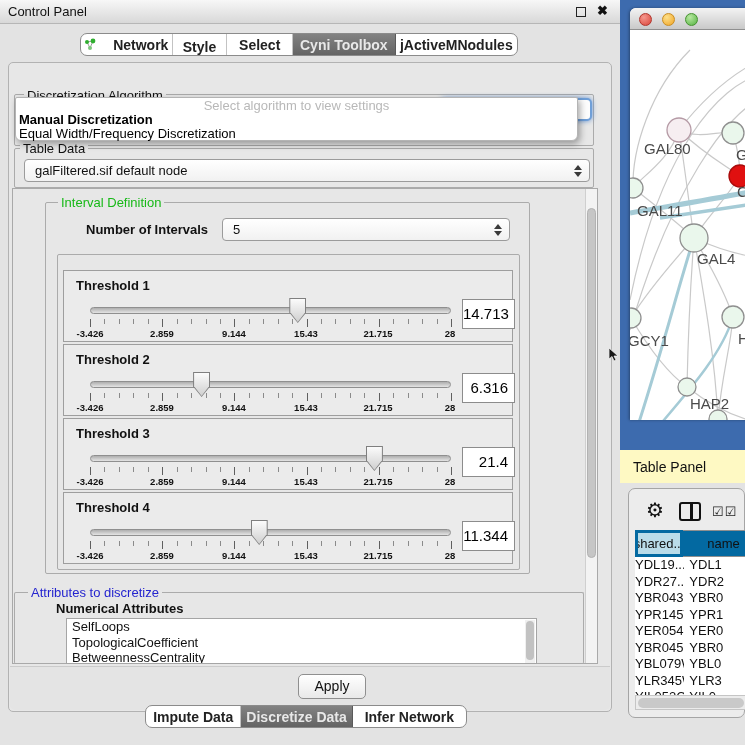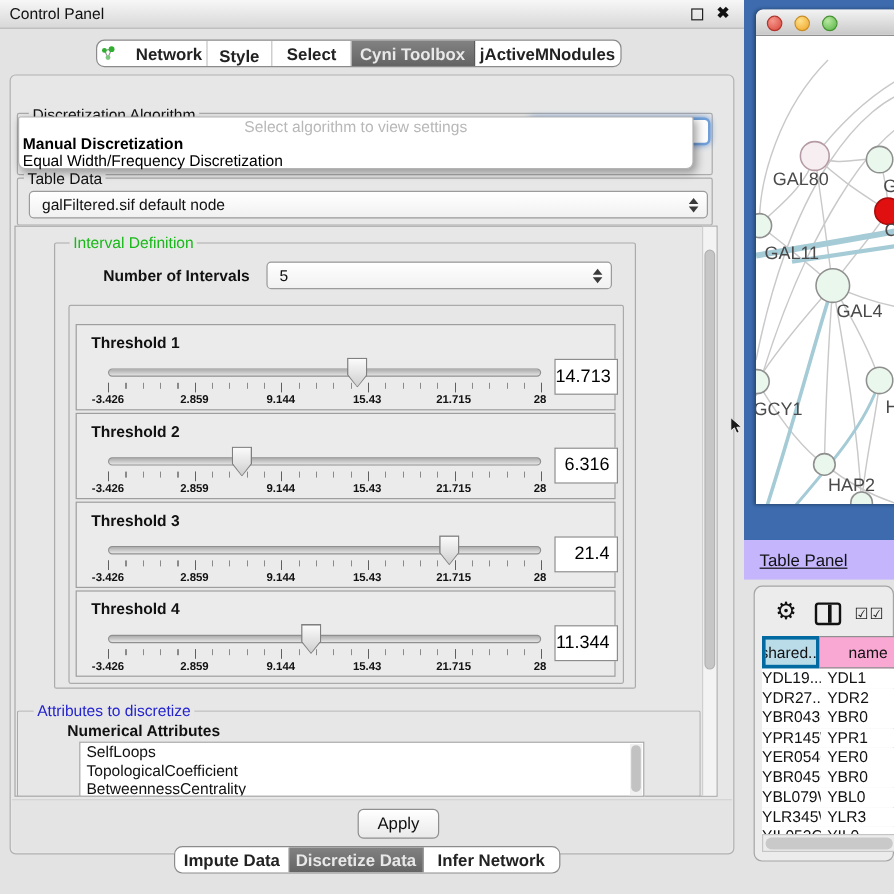--- a/index.html
+++ b/index.html
@@ -85,33 +85,33 @@
   .net-window { position:absolute; left:630px; top:8px; width:120px; height:412px; background:#fff; border-radius:6px 6px 0 0;
     box-shadow:-1px 0 3px rgba(0,0,0,.35); }
   .net-titlebar { position:absolute; left:0; top:0; width:100%; height:22px; background:linear-gradient(#f3f3f3,#c9c9c9);
     border-bottom:1px solid #8f8f8f; border-radius:6px 6px 0 0; }
   .light { position:absolute; top:5px; width:13px; height:13px; border-radius:50%; }
   .light.red { left:9px; background:radial-gradient(circle at 35% 30%,#f5978d,#da453a); border:1px solid #b0352c; }
   .light.yellow { left:32px; background:radial-gradient(circle at 35% 30%,#fde08a,#f0a426); border:1px solid #c98d22; }
   .light.green { left:55px; background:radial-gradient(circle at 35% 30%,#b8e8a1,#55b342); border:1px solid #459230; }
   .net-canvas { position:absolute; left:0; top:22px; width:120px; height:390px; }
 
-  .tp-titlebar { position:absolute; left:620px; top:450px; width:125px; height:33px; background:#c4b5fd;
-    display:flex; align-items:center; padding-left:13px; font-size:14px; color:#111;text-decoration:underline; }
+  .tp-titlebar { position:absolute; left:620px; top:450px; width:125px; height:33px; background:#fef9c3;
+    display:flex; align-items:center; padding-left:13px; font-size:14px; color:#111; }
   .table-window { position:absolute; left:628px; top:488px; width:117px; height:230px; background:#ececec;
     border:1px solid #a5a5a5; border-radius:7px; }
   .gear-icon { position:absolute; left:17px; top:11px; font-size:20px; color:#111; line-height:20px; }
   .cols-icon { position:absolute; left:50px; top:13px; width:22px; height:19px; border:2.5px solid #111; border-radius:3px; }
   .cols-icon::after { content:""; position:absolute; left:50%; top:0; width:2.5px; height:100%; background:#111; }
   .checks-icon { position:absolute; left:83px; top:15px; font-size:13px; color:#222; letter-spacing:1px; }
   .tp-table { position:absolute; left:6px; top:41px; width:111px; }
   .tp-head { display:flex; height:27px; }
   .tp-head .h1 { width:74px; background:#badce9; border:3px solid #0369a1; font-size:13px; color:#111;
     display:flex; align-items:center; justify-content:center; overflow:hidden; white-space:nowrap; }
-  .tp-head .h2 { width:90px; background:#f9a8d4; border:1px solid #8f8f8f; border-left:none; font-size:13px; color:#111;
+  .tp-head .h2 { width:90px; background:#0369a1; border:1px solid #8f8f8f; border-left:none; font-size:13px; color:#111;
     display:flex; align-items:center; justify-content:center; overflow:hidden; white-space:nowrap;padding-left:19px; }
   .tp-row { display:flex; height:16.5px; background:#fff; font-size:13px; color:#111; }
   .tp-row .c1 { width:74px; text-align:center; overflow:hidden; white-space:nowrap; line-height:16.5px; }
   .tp-row .c2 { width:90px; padding-left:5px; overflow:hidden; white-space:nowrap; line-height:16.5px; }
   .hscroll { position:absolute; left:6px; top:206px; width:111px; height:15px; background:#ececec; border:1px solid #c5c5c5; }
   .hscroll i { position:absolute; left:2px; top:1.5px; width:106px; height:10px; background:#c9c9c9; border-radius:5px; display:block; }
 
   .cursor { position:absolute; left:609px; top:348px; z-index:20; }
 </style>
 </head>

